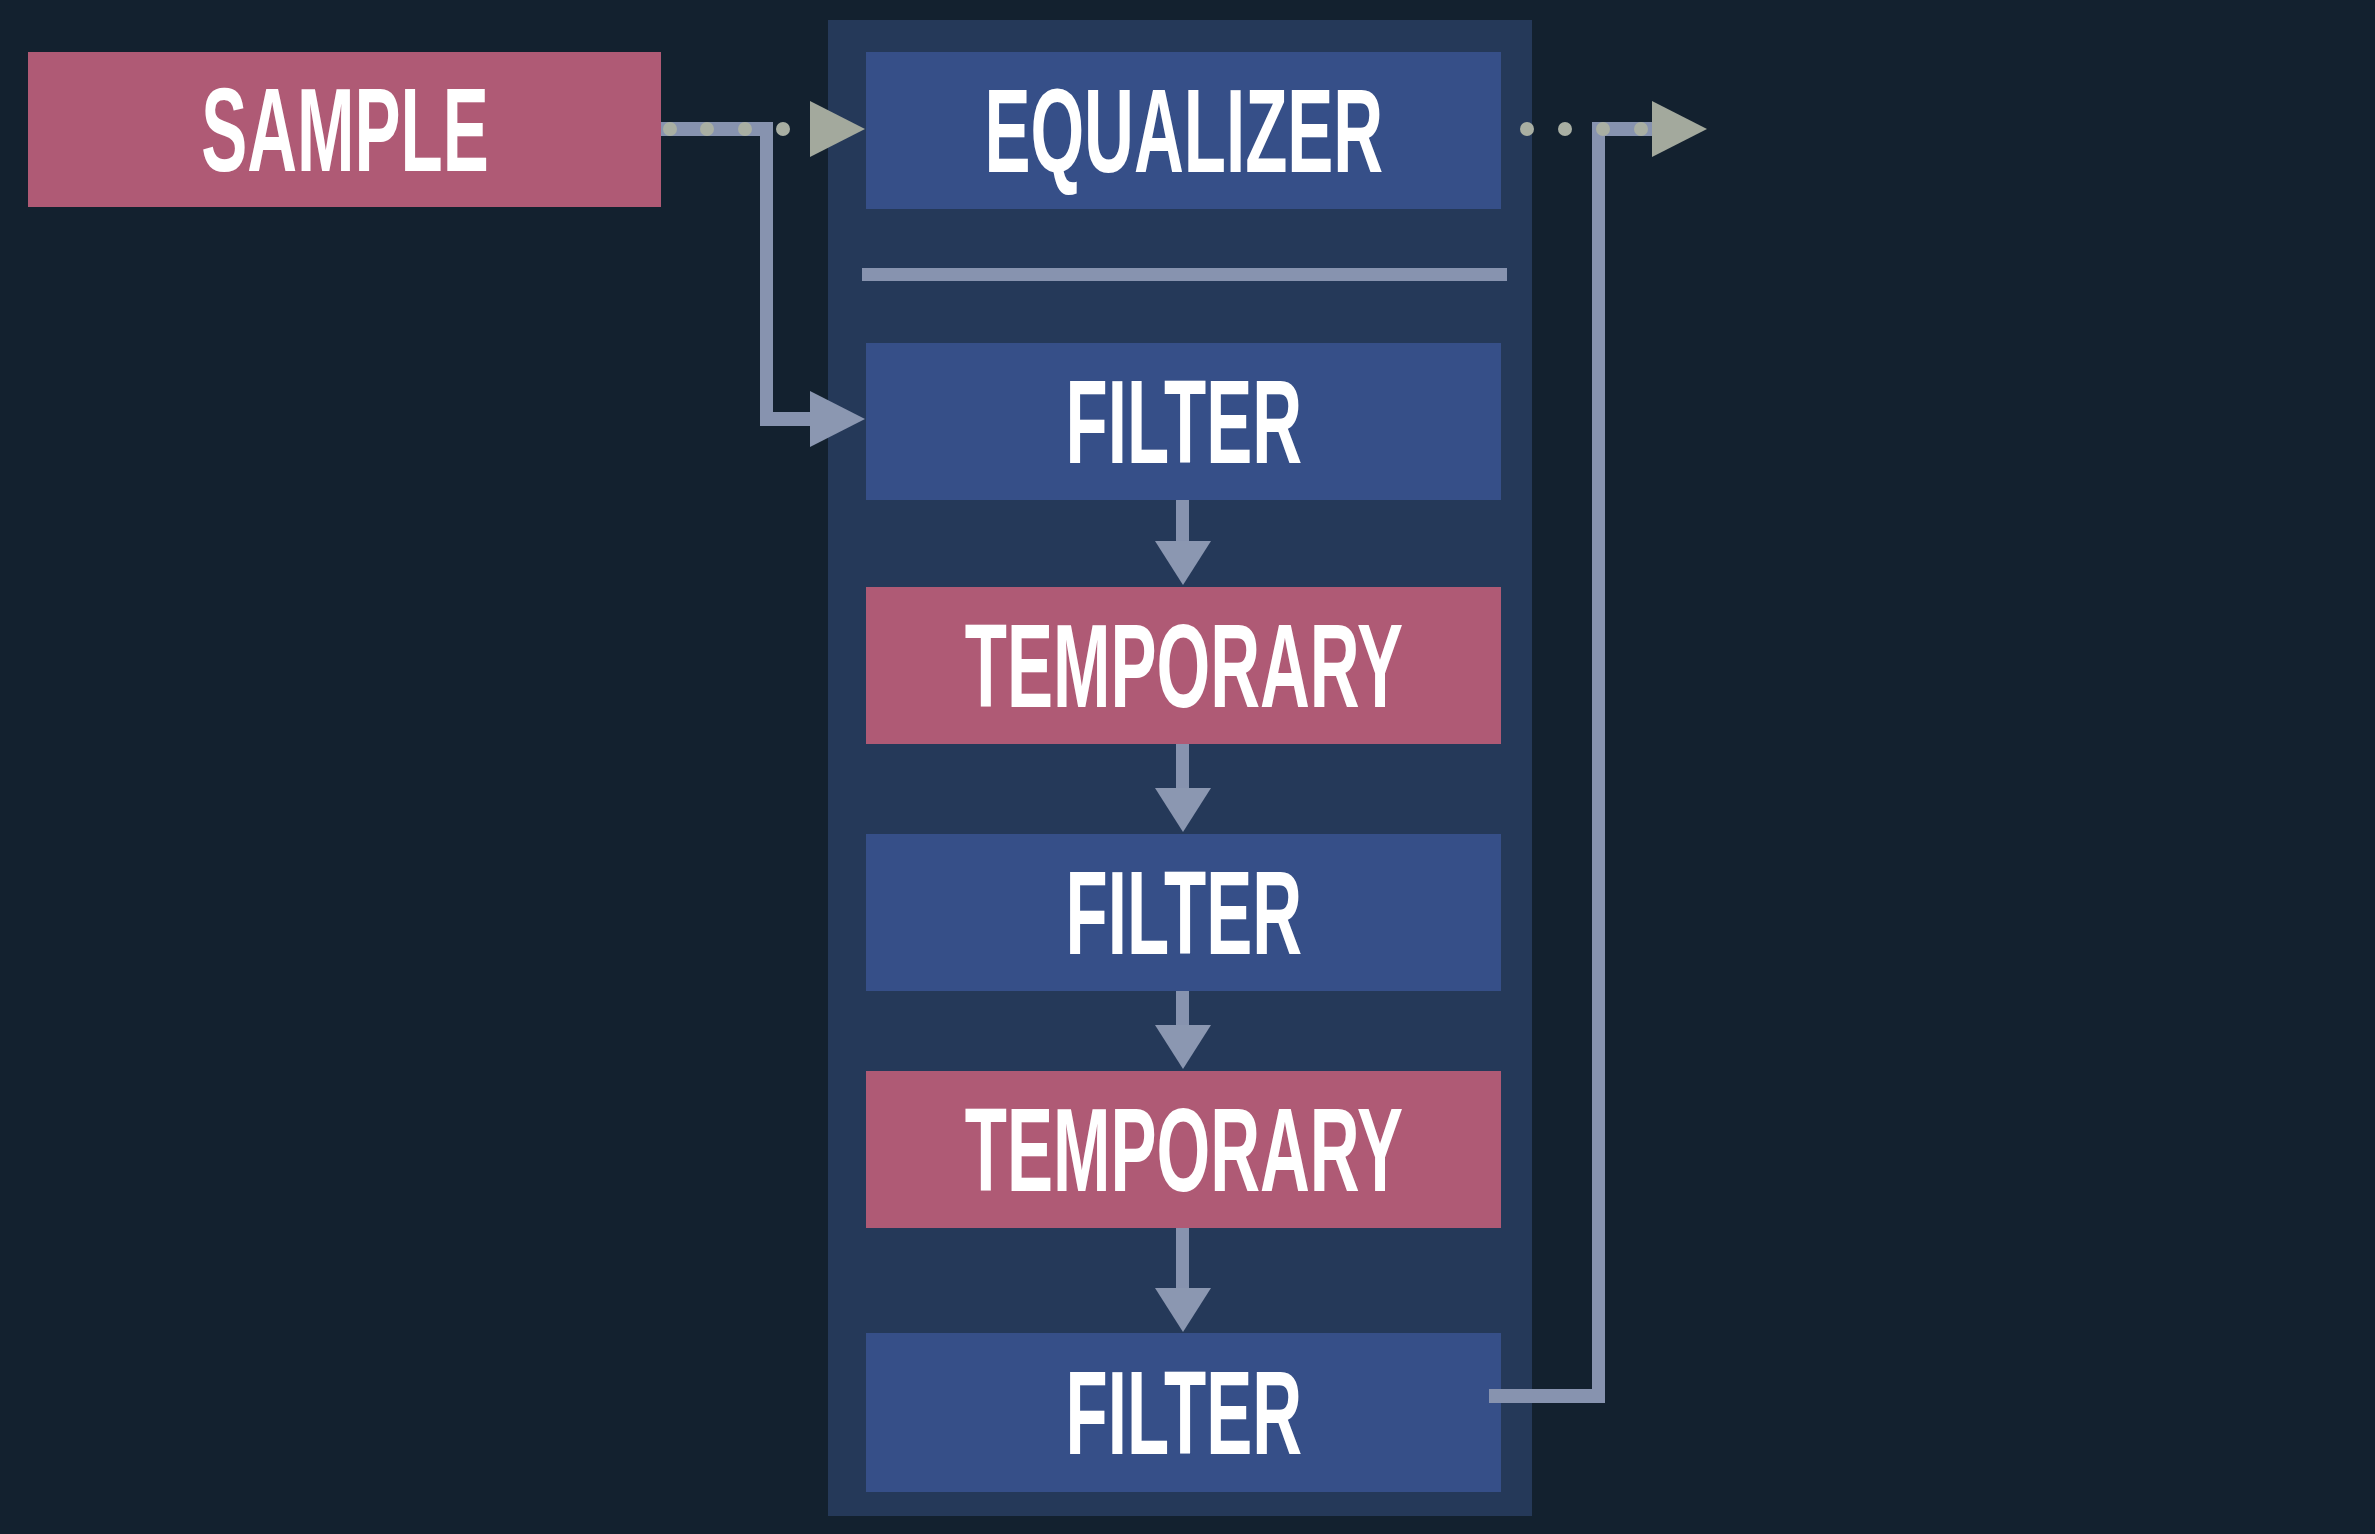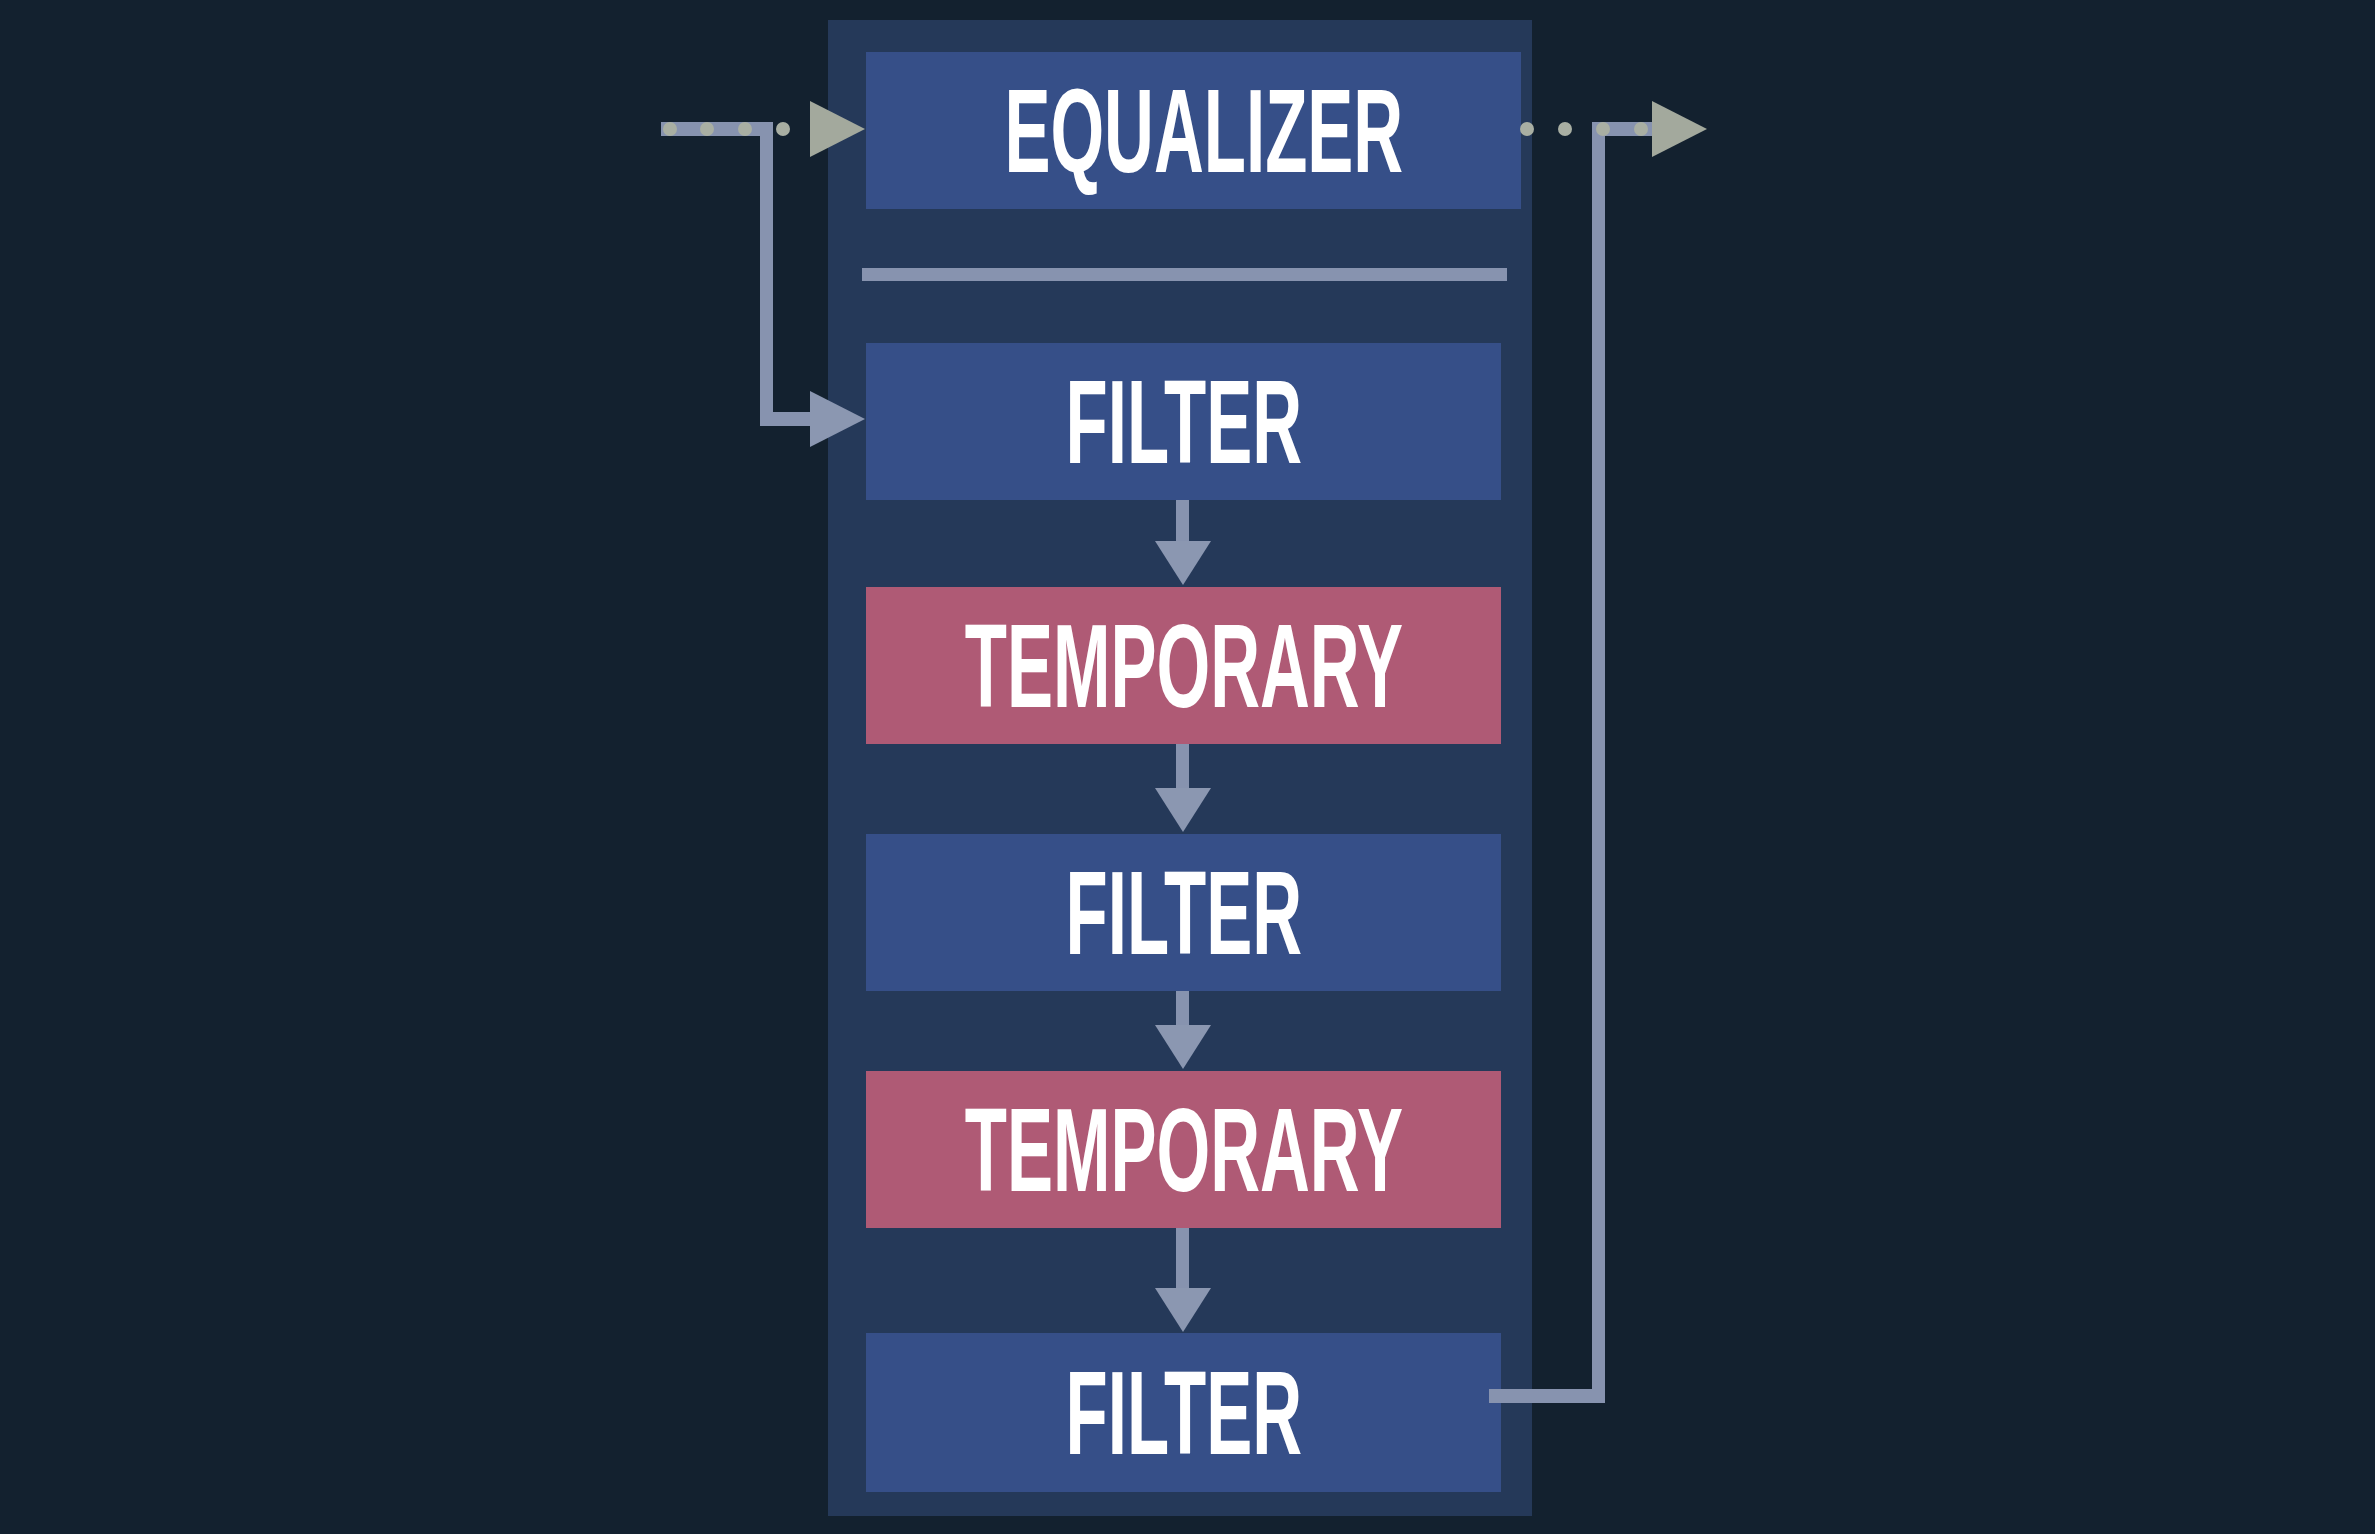--- a/index.html
+++ b/index.html
@@ -61,33 +61,36 @@
     border-top: 44px solid var(--arrow-solid, #8b97b1);
   }
 </style>
 </head>
 <body>
 
 <div id="canvas">
 
   <div class="panel" style="left:828px; top:20px; width:704px; height:1496px;"></div>
 
+  <div class="node pink" style="left:28px; top:52px; width:633px; height:155px;">
+    <span class="label">SAMPLE</span>
+  </div>
 
   <div class="seg" style="left:661px; top:122px; width:112px; height:14px;"></div>
   <div class="dot" style="left:663px; top:122px;"></div>
   <div class="dot" style="left:700px; top:122px;"></div>
   <div class="dot" style="left:738px; top:122px;"></div>
   <div class="dot" style="left:776px; top:122px;"></div>
   <div class="tri right pale" style="left:810px; top:101px;"></div>
 
   <div class="seg" style="left:760px; top:122px; width:13px; height:303px;"></div>
   <div class="seg" style="left:760px; top:412px; width:52px; height:14px;"></div>
   <div class="tri right solid" style="left:810px; top:391px;"></div>
 
-  <div class="node blue" style="left:866px; top:52px; width:635px; height:157px;padding-left:20px;">
+  <div class="node blue" style="left:866px; top:52px; width:635px; height:157px;">
     <span class="label">EQUALIZER</span>
   </div>
 
   <div class="separator" style="left:862px; top:268px; width:645px; height:13px;"></div>
 
   <div class="node blue" style="left:866px; top:343px; width:635px; height:157px;">
     <span class="label">FILTER</span>
   </div>
 
   <div class="seg" style="left:1176px; top:500px; width:13px; height:43px;"></div>

